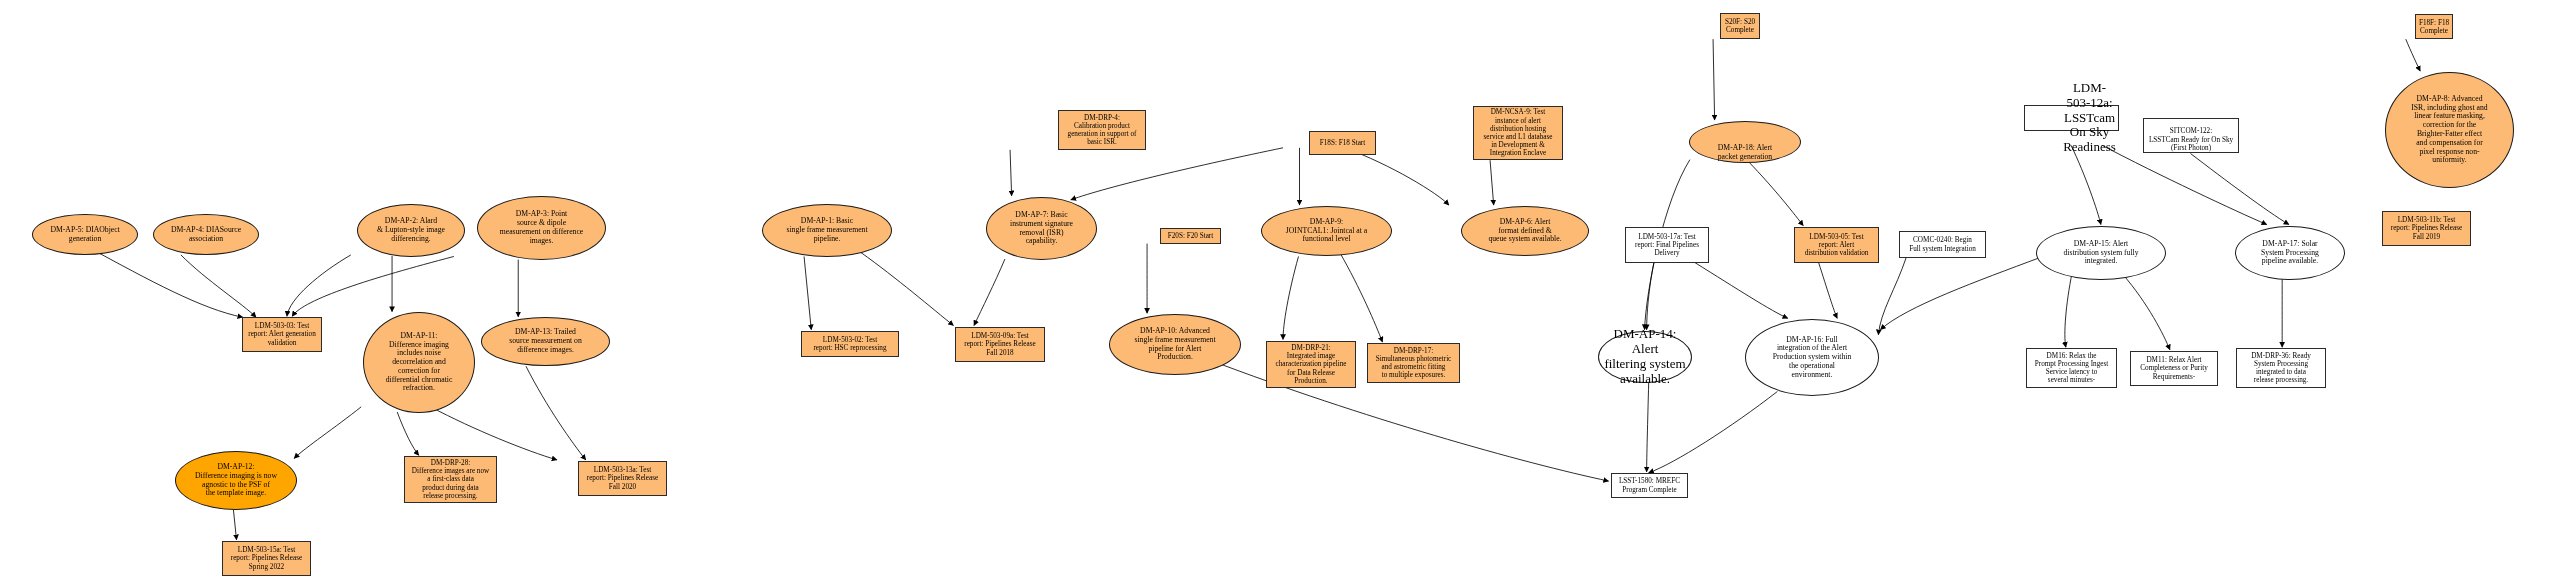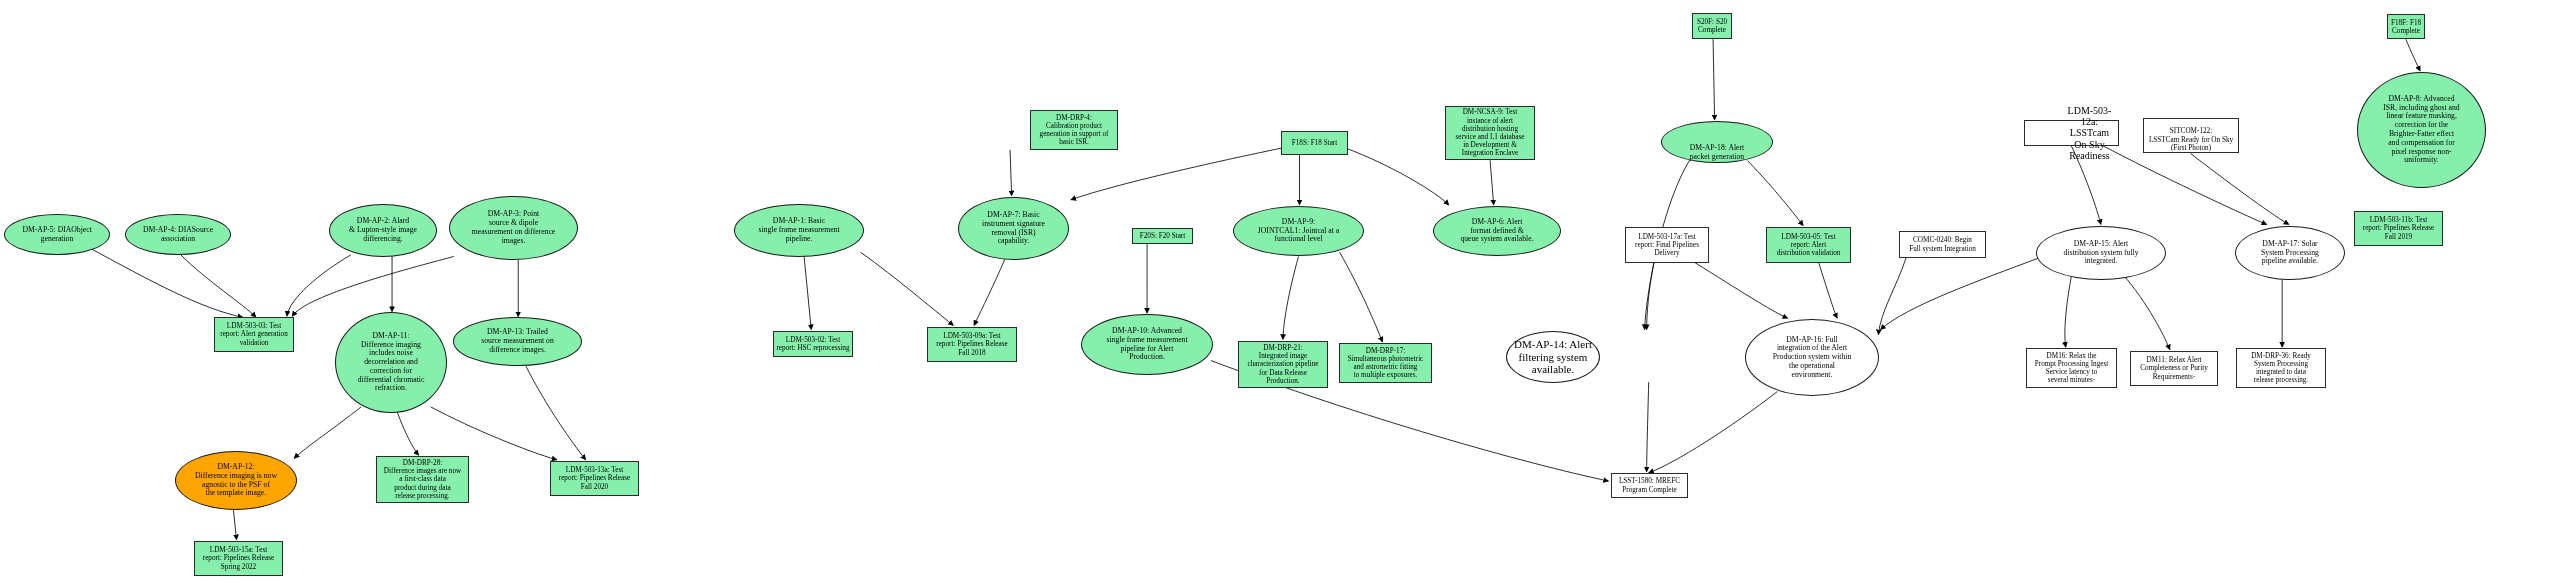--- a/index.html
+++ b/index.html
@@ -42,21 +42,21 @@
     padding: 0 2.1px;
   }
   .shape-box {
     border: 0.8px solid #2b2b2b;
     border-radius: 0;
   }
   .shape-ellipse {
     border: 0.8px solid #1a1a1a;
     border-radius: 50%;
   }
-  .fill-blue  { background: #86efac; }
+  .fill-blue  { background: #fdba74; margin-left: 28px; }
   .fill-white { background: #ffffff; }
   .fill-orange{ background: #ffa500; }
 </style>
 </head>
 <body>
 
 <div id="canvas">
   <svg id="edge-layer" viewBox="0 0 6341 1132" width="3267" height="583" xmlns="http://www.w3.org/2000/svg">
     <defs>
       <marker id="arrow" viewBox="0 0 10 10" refX="9" refY="5" markerWidth="7" markerHeight="7" orient="auto-start-reverse">
@@ -183,21 +183,21 @@
 single frame measurement
 pipeline for Alert
 Production.</span>
       </div>
       <div class="node shape-ellipse fill-orange" style="left: 175px; top: 451px; width: 122px; height: 59px; font-size: 7.7px;">
         <span class="lbl">DM-AP-12:
 Difference imaging is now
 agnostic to the PSF of
 the template image.</span>
       </div>
-      <div class="node shape-ellipse fill-white" style="left: 1506px; top: 331px; width: 94px; height: 52px; font-size: 11px;">
+      <div class="node shape-ellipse fill-white" style="left: 1598px; top: 331px; width: 94px; height: 52px; font-size: 13px;">
         <span class="lbl">DM-AP-14: Alert
 filtering system
 available.</span>
       </div>
       <div class="node shape-ellipse fill-white" style="left: 1745px; top: 319px; width: 134px; height: 77px; font-size: 7.7px;">
         <span class="lbl">DM-AP-16: Full
 integration of the Alert
 Production system within
 the operational
 environment.</span>
@@ -261,21 +261,21 @@
       <div class="node shape-box fill-white" style="left: 2130px; top: 351px; width: 88px; height: 35px; font-size: 7.2px;">
         <span class="lbl">DM11: Relax Alert
 Completeness or Purity
 Requirements-</span>
       </div>
       <div class="node shape-box fill-blue" style="left: 214px; top: 317px; width: 80px; height: 35px; font-size: 7.2px;">
         <span class="lbl">LDM-503-03: Test
 report: Alert generation
 validation</span>
       </div>
-      <div class="node shape-box fill-blue" style="left: 773px; top: 331px; width: 80px; height: 26px; font-size: 7.2px;">
+      <div class="node shape-box fill-blue" style="left: 773px; top: 331px; width: 98px; height: 26px; font-size: 7.2px;">
         <span class="lbl">LDM-503-02: Test
 report: HSC reprocessing</span>
       </div>
       <div class="node shape-box fill-blue" style="left: 927px; top: 327px; width: 90px; height: 35px; font-size: 7.2px;">
         <span class="lbl">LDM-503-09a: Test
 report: Pipelines Release
 Fall 2018</span>
       </div>
       <div class="node shape-box fill-blue" style="left: 1766px; top: 227px; width: 85px; height: 36px; font-size: 7.2px;">
         <span class="lbl">LDM-503-05: Test
@@ -284,21 +284,21 @@
       </div>
       <div class="node shape-box fill-white" style="left: 1625px; top: 227px; width: 84px; height: 36px; font-size: 7.2px;">
         <span class="lbl">LDM-503-17a: Test
 report: Final Pipelines
 Delivery</span>
       </div>
       <div class="node shape-box fill-white" style="left: 1899px; top: 231px; width: 87px; height: 27px; font-size: 7.2px;">
         <span class="lbl">COMC-0240: Begin
 Full system Integration</span>
       </div>
-      <div class="node shape-box fill-white" style="left: 2024px; top: 120px; width: 95px; height: 26px; font-size: 10px; padding-left: 36px;">
+      <div class="node shape-box fill-white" style="left: 2024px; top: 105px; width: 95px; height: 26px; font-size: 13px; padding-left: 36px;">
         <span class="lbl">LDM-503-12a:
 LSSTcam On Sky Readiness</span>
       </div>
       <div class="node shape-box fill-white" style="left: 2143px; top: 118px; width: 96px; height: 35px; font-size: 7.2px; align-items: flex-end;">
         <span class="lbl">SITCOM-122:
 LSSTCam Ready for On Sky
 (First Photon)</span>
       </div>
       <div class="node shape-box fill-blue" style="left: 2354px; top: 211px; width: 89px; height: 35px; font-size: 7.2px;">
         <span class="lbl">LDM-503-11b: Test

